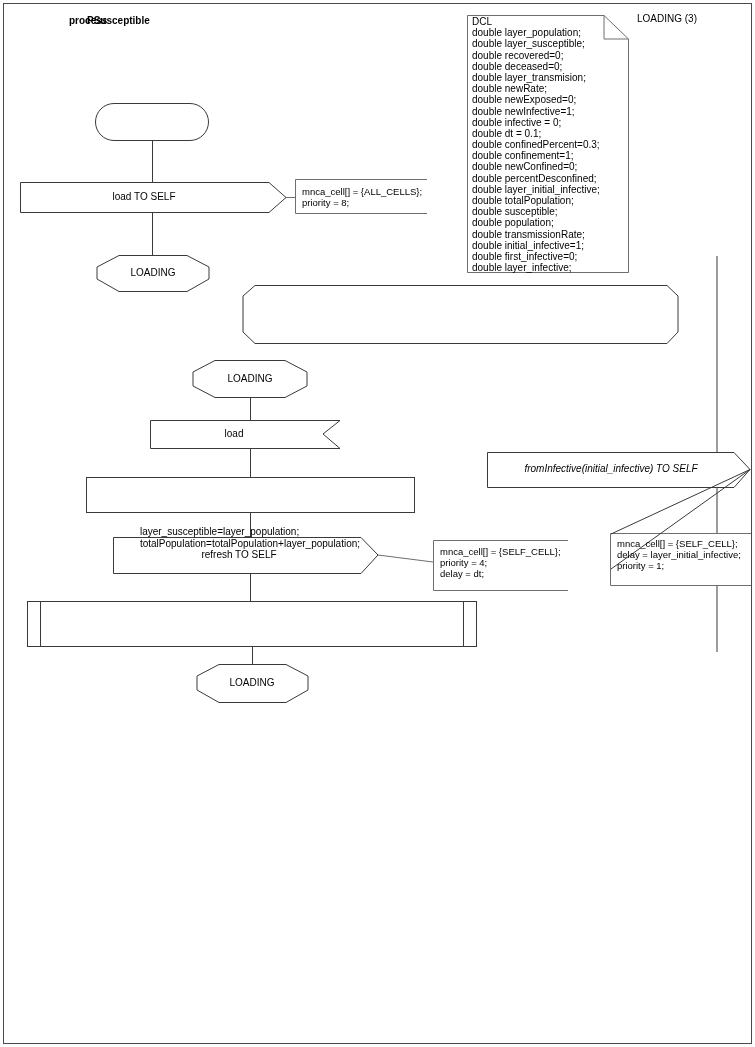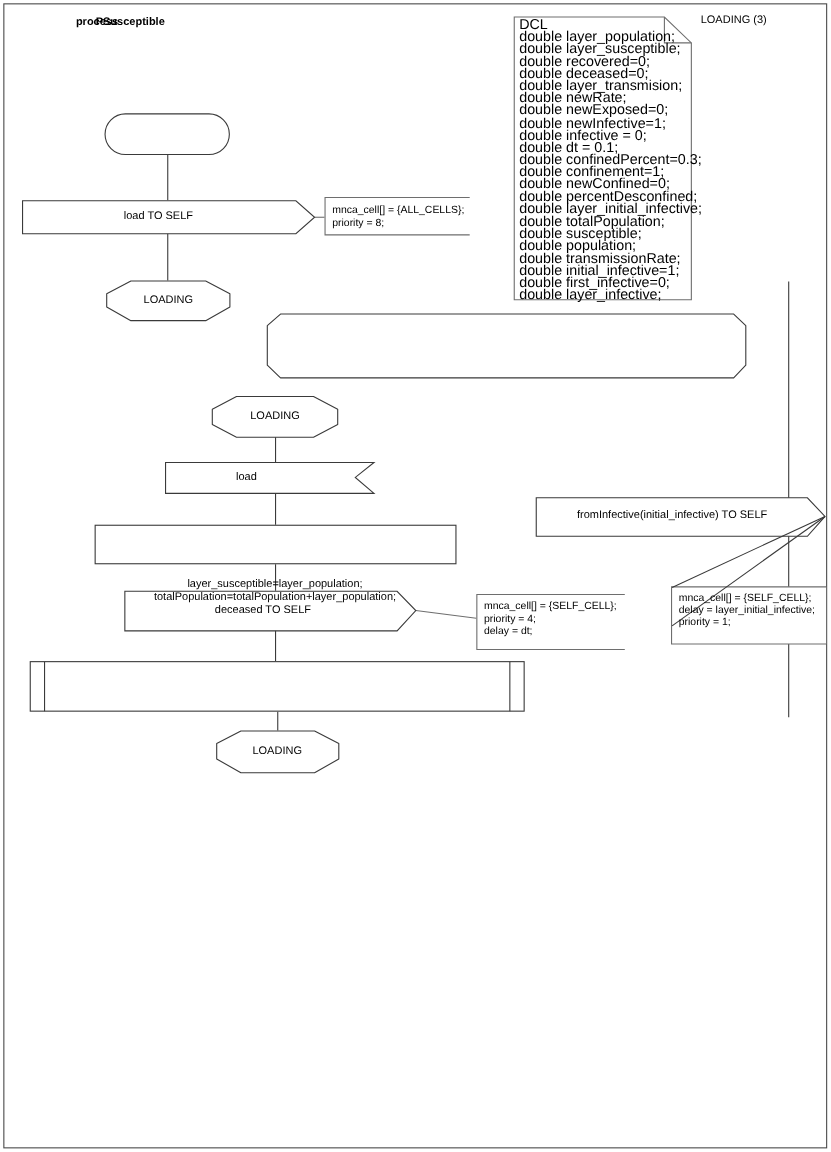--- a/index.html
+++ b/index.html
@@ -11,21 +11,21 @@
     color:#000000;
     overflow:hidden;
   }
   .canvas svg{position:absolute;left:0;top:0;}
   .lbl{
     position:absolute;
     transform:translate(-50%,-50%);
     font-size:10px;
     line-height:11.5px;
     white-space:pre;
-    text-align:center;
+    text-align:left;
     color:#000;
   }
   .blk{
     position:absolute;
     font-size:9.5px;
     line-height:11px;
     white-space:pre;
     text-align:left;
     color:#000;
   }
@@ -33,21 +33,21 @@
     position:absolute;
     font-size:10px;
     font-weight:700;
     white-space:pre;
   }
   .plain{
     position:absolute;
     font-size:10px;
     white-space:pre;
   }
-  #dcl-block{line-height:11.18px;font-size:13px;}
+  #dcl-block{line-height:11.18px;font-size:10px;}
 </style>
 </head>
 <body>
 
 <div class="canvas">
 
   <svg width="755" height="1047" viewBox="0 0 755 1047">
 
     <rect x="3.5" y="3.5" width="748" height="1040" fill="none" stroke="#4a4a4a" stroke-width="1"></rect>
 
@@ -126,26 +126,26 @@
 double transmissionRate;
 double initial_infective=1;
 double first_infective=0;
 double layer_infective;</div>
 
   <div class="lbl" style="left:144px;top:197px;">load TO SELF</div>
   <div class="blk" style="left:302px;top:186px;">mnca_cell[] = {ALL_CELLS};
 priority = 8;</div>
   <div class="lbl" style="left:153px;top:273px;">LOADING</div>
   <div class="lbl" style="left:250px;top:379px;">LOADING</div>
-  <div class="lbl" style="left:224px;top:434px;">load</div>
+  <div class="lbl" style="left:234px;top:434px;">load</div>
   <div class="lbl" style="left:250px;top:495px;margin-top:42px;">layer_susceptible=layer_population;
 totalPopulation=totalPopulation+layer_population;</div>
-  <div class="lbl" style="left:239px;top:555px;">deceased TO SELF</div>
+  <div class="lbl" style="left:239px;top:555px;">refresh TO SELF</div>
   <div class="blk" style="left:440px;top:546px;">mnca_cell[] = {SELF_CELL};
 priority = 4;
 delay = dt;</div>
-  <div class="lbl" style="left:611px;top:469px;">fromInfective(initial_infective) TO SELF</div>
+  <div class="lbl" style="left:611px;top:469px;font-style:italic;">fromInfective(initial_infective) TO SELF</div>
   <div class="blk" style="left:617px;top:538px;">mnca_cell[] = {SELF_CELL};
 delay = layer_initial_infective;
 priority = 1;</div>
   <div class="lbl" style="left:252px;top:683px;">LOADING</div>
 
 </div>
 
 </body></html>

